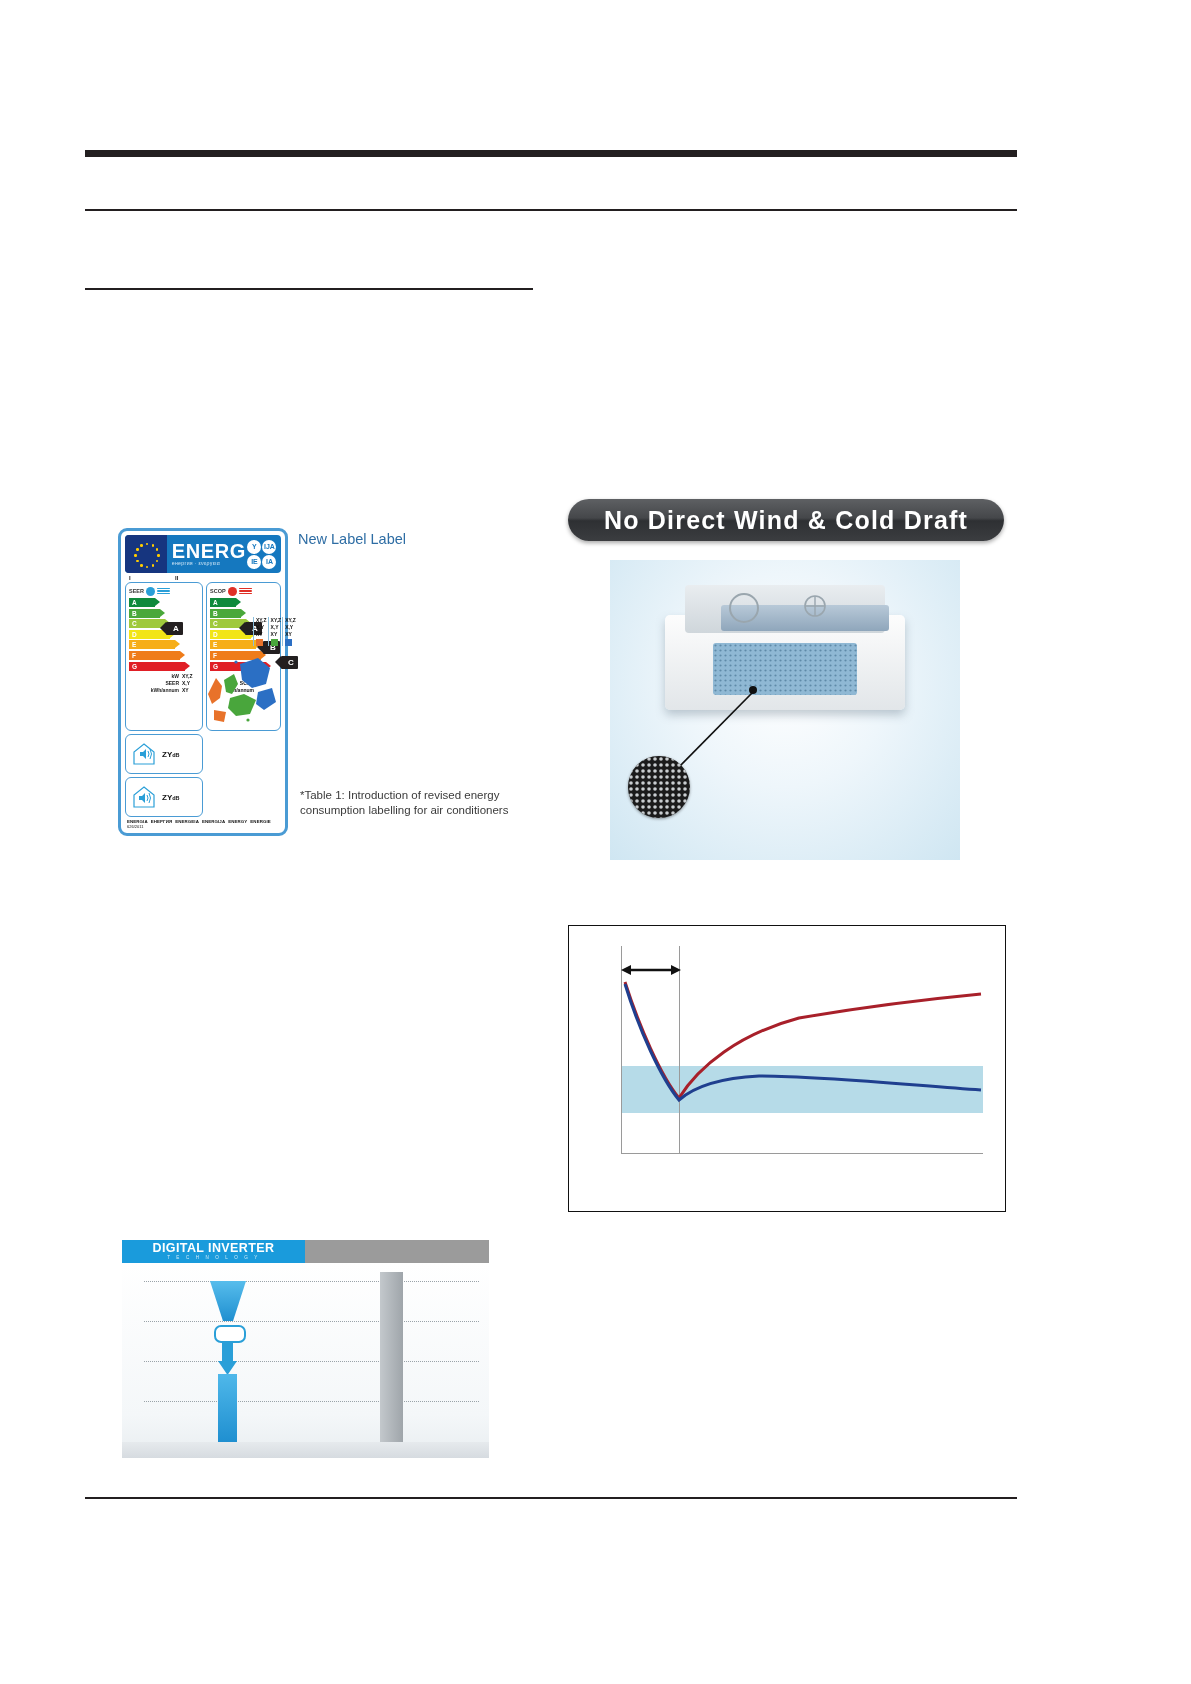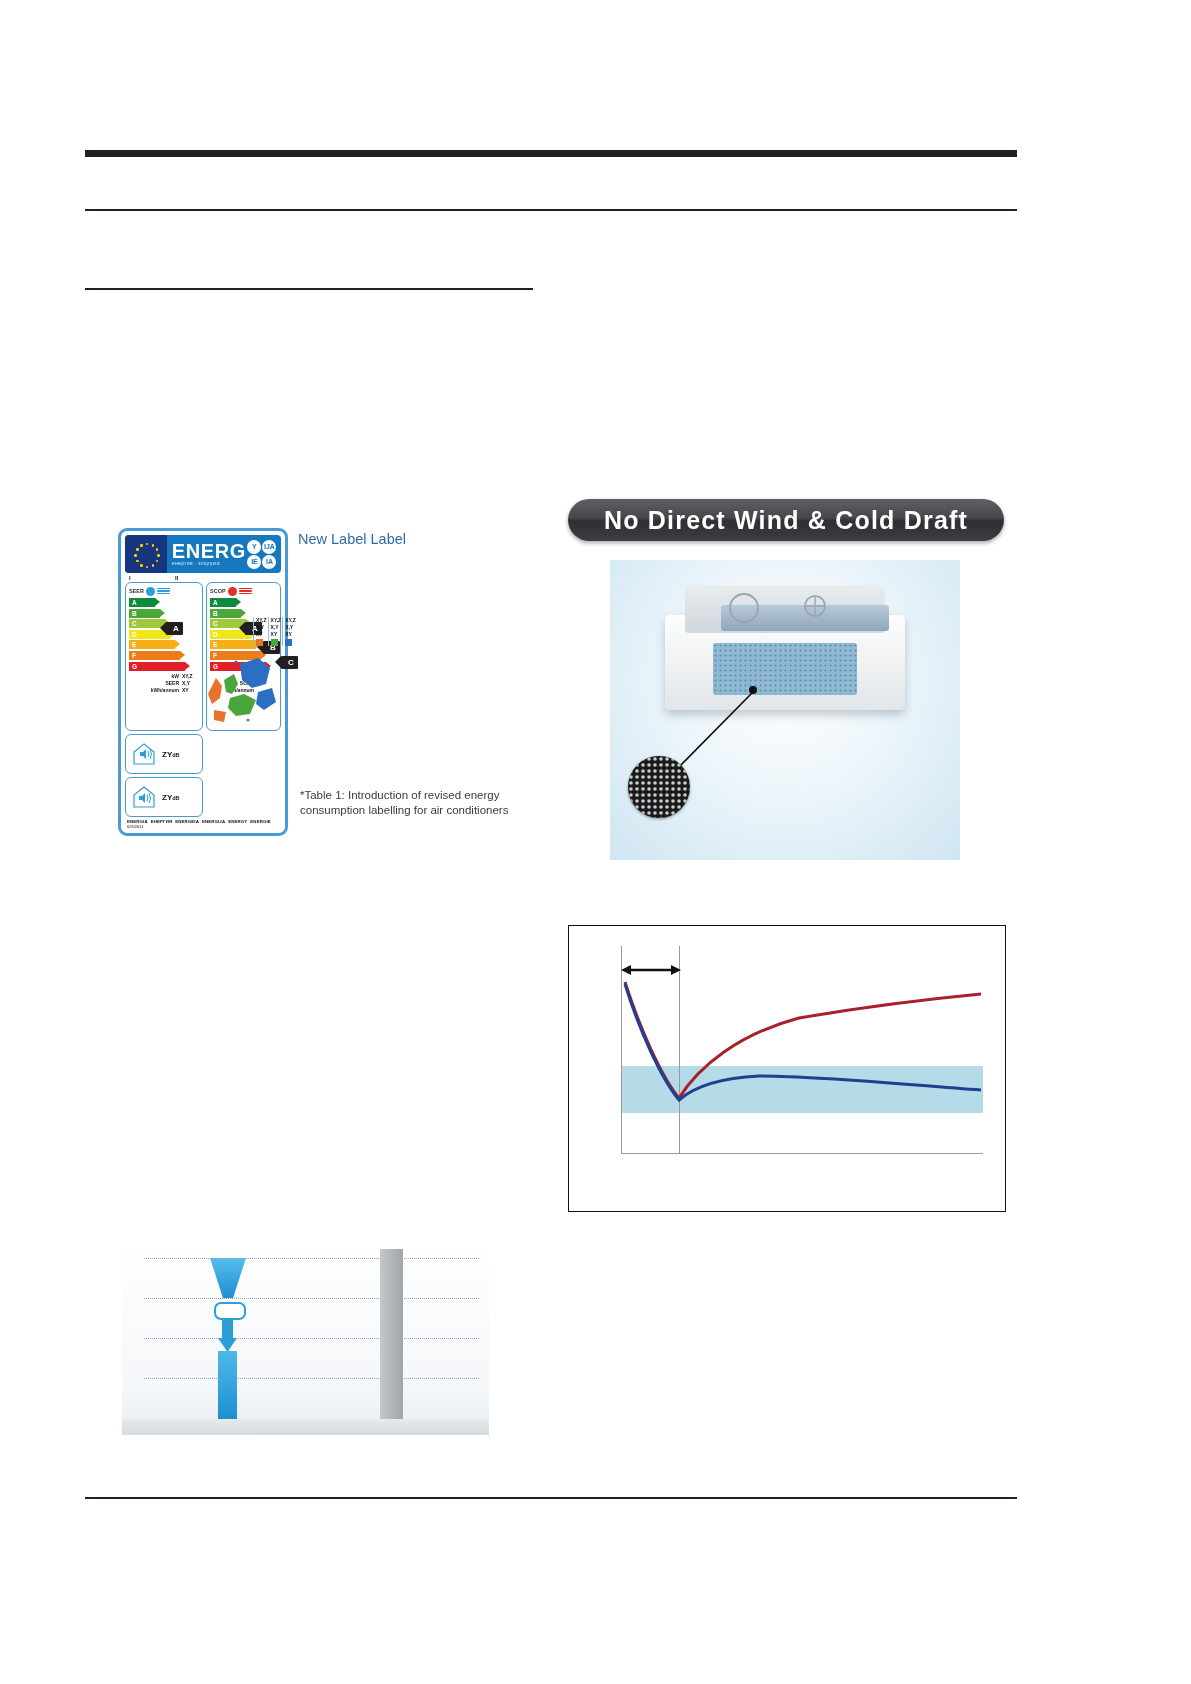--- a/index.html
+++ b/index.html
@@ -382,20 +382,27 @@
       <polygon points="112,44 102,39 102,49" fill="#111"></polygon>
     </g>
 
     <path d="M56 56 C 70 100, 92 150, 110 172 C 130 140, 170 108, 230 92 C 300 80, 370 72, 412 68" fill="none" stroke="#a8202a" stroke-width="3"></path>
 
     <path d="M56 58 C 70 104, 92 152, 110 174 C 126 160, 150 152, 190 150 C 250 150, 330 158, 412 164" fill="none" stroke="#1f3f8f" stroke-width="3"></path>
   </svg>
 </div>
 
 <div class="diblock">
+  <div class="di-tabs">
+    <div class="di-tab-blue">
+      <span class="t1">DIGITAL INVERTER</span>
+      <span class="t2">T E C H N O L O G Y</span>
+    </div>
+    <div class="di-tab-gray"></div>
+  </div>
 
   <div class="di-chart">
     <div class="di-grid" style="top:18px;"></div>
     <div class="di-grid" style="top:58px;"></div>
     <div class="di-grid" style="top:98px;"></div>
     <div class="di-grid" style="top:138px;"></div>
 
     <div class="di-funnel"></div>
     <div class="di-pill"></div>
     <svg class="di-arrow" viewBox="0 0 19 32">

